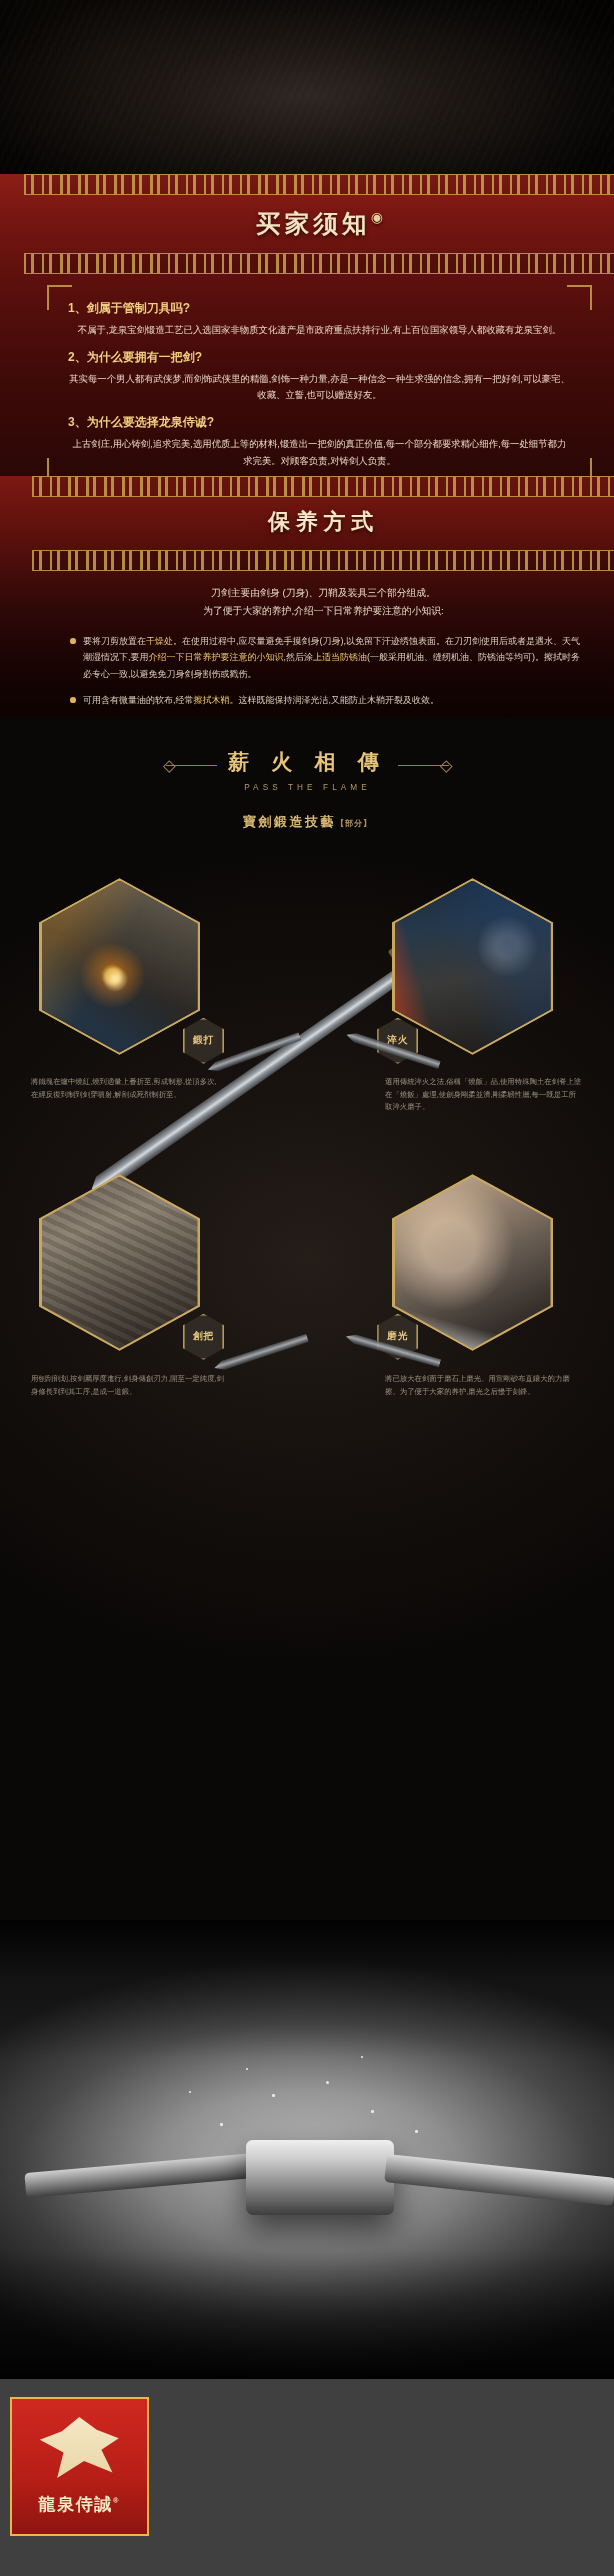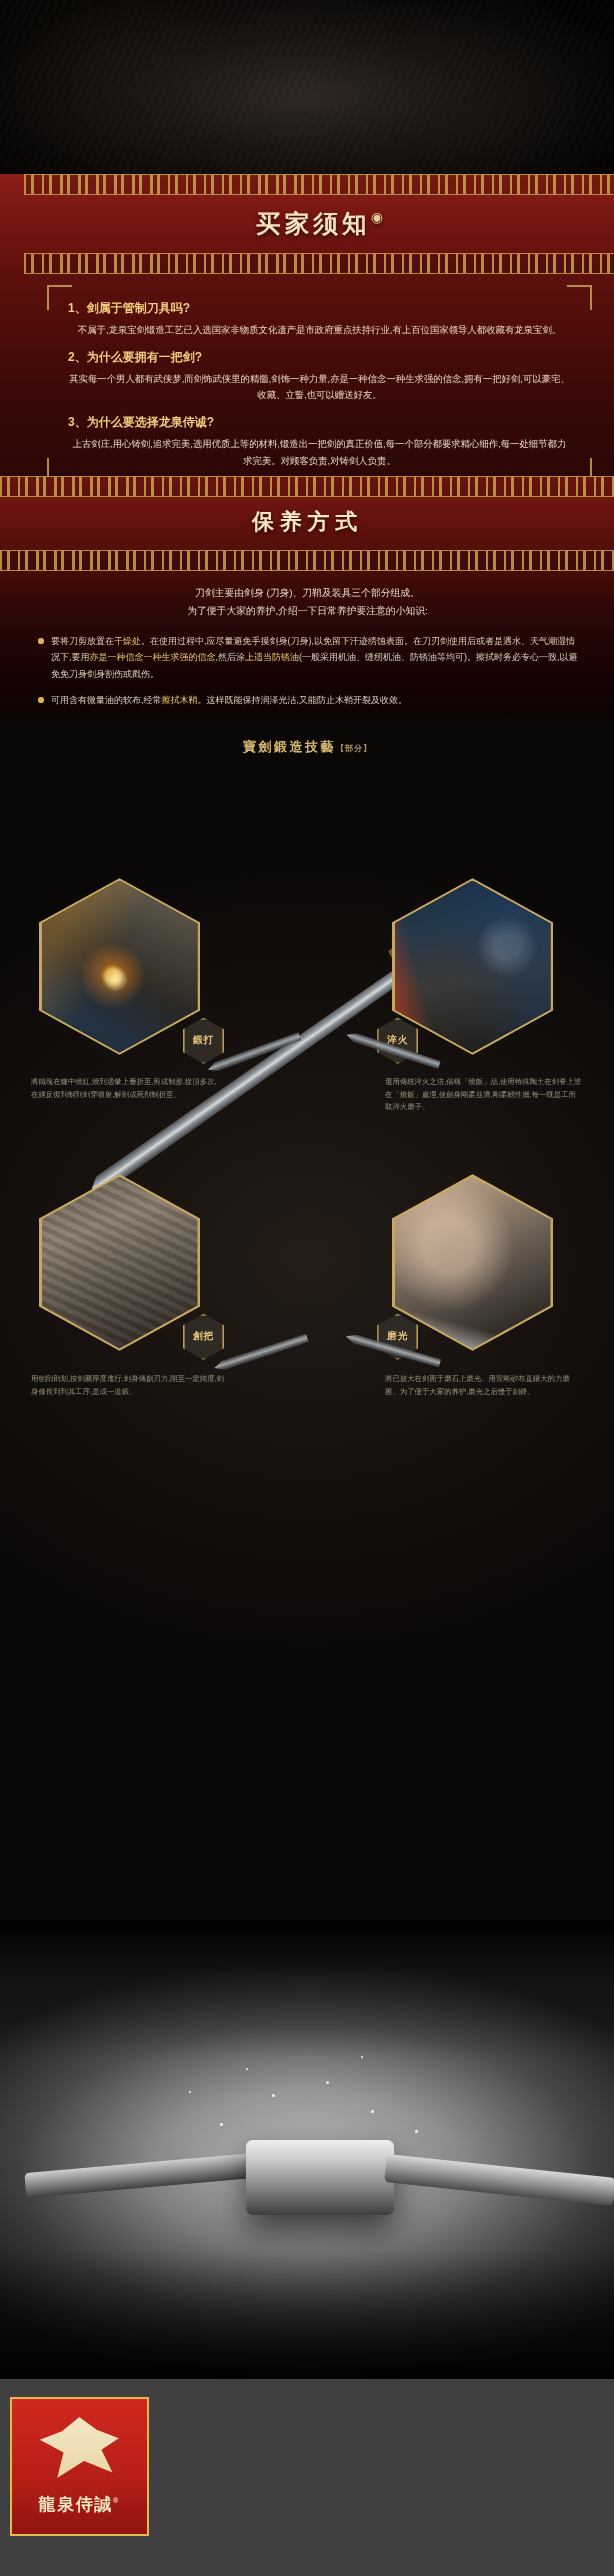--- a/index.html
+++ b/index.html
@@ -102,20 +102,21 @@
     text-align: center;
   }
   .a:last-child { margin-bottom: 0; }
 
   
   .care {
     position: absolute;
     top: 476px; left: 0;
     width: 615px; height: 242px;
     background: linear-gradient(180deg, #7d1812 0%, #5a100c 25%, #2e0807 55%, #170403 80%, #0c0302 100%);
+    padding-left: 32px;
   }
   .care-title {
     text-align: center;
     color: #f6e6c3;
     font-size: 22px;
     font-weight: bold;
     letter-spacing: 5.7px;
     padding: 9.8px 0 8.2px;
     text-shadow: 0 1.6px 4.1px rgba(0,0,0,.6);
   }
@@ -449,27 +450,31 @@
     <div class="greek-band"></div>
     <div class="care-title">保养方式</div>
     <div class="greek-band inner"></div>
 
     <div class="care-intro">
       <div>刀剑主要由剑身 (刀身)、刀鞘及装具三个部分组成。</div>
       <div>为了便于大家的养护,介绍一下日常养护要注意的小知识:</div>
     </div>
 
     <div class="care-list">
-      <div class="care-item"><span>要将刀剪放置在</span><span class="hl">干燥处</span><span>。在使用过程中,应尽量避免手摸剑身(刀身),以免留下汗迹绣蚀表面。在刀刃剑使用后或者是遇水、天气潮湿情况下,要用</span><span class="hl">亦是一种信念一种生求强的信念</span><span>,然后涂</span><span class="hl">上适当防锈油</span><span>(一般采用机油、缝纫机油、防锈油等均可)。擦拭时务必专心一致,以避免免刀身剑身割伤或戳伤。</span></div>
+      <div class="care-item"><span>要将刀剪放置在</span><span class="hl">干燥处</span><span>。在使用过程中,应尽量避免手摸剑身(刀身),以免留下汗迹绣蚀表面。在刀刃剑使用后或者是遇水、天气潮湿情况下,要用</span><span class="hl">介绍一下日常养护要注意的小知识</span><span>,然后涂</span><span class="hl">上适当防锈油</span><span>(一般采用机油、缝纫机油、防锈油等均可)。擦拭时务必专心一致,以避免免刀身剑身割伤或戳伤。</span></div>
       <div class="care-item"><span>可用含有微量油的软布,经常</span><span class="hl">擦拭木鞘</span><span>。这样既能保持润泽光洁,又能防止木鞘开裂及收敛。</span></div>
       <div class="care-item"><span>龙泉刀剑的装具大都为全银铜等材料。其中铜配饰居多,所以应</span><span class="hl">避免与煤气接触,保持干燥</span><span>,防止装具的质化。</span></div>
     </div>
   </div>
 
   <div class="craft">
+    <div class="craft-head">
+      <span class="rule left"></span><span class="cn">薪 火 相 傳</span><span class="rule"></span>
+      <div class="en">PASS THE FLAME</div>
+    </div>
     <div class="craft-sub">
       <span>寶劍鍛造技藝</span><span class="small">【部分】</span>
     </div>
 
     <div class="sword">
       <div class="blade"></div>
       <div class="guard"></div>
       <div class="grip"></div>
       <div class="pommel"></div>
     </div>

